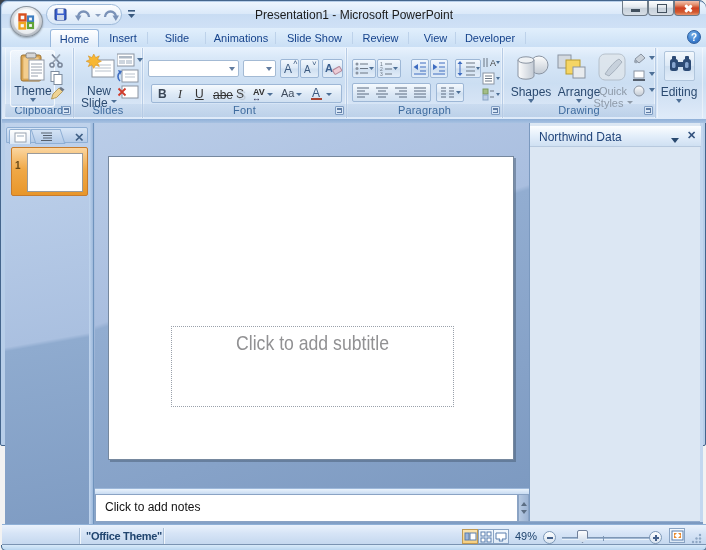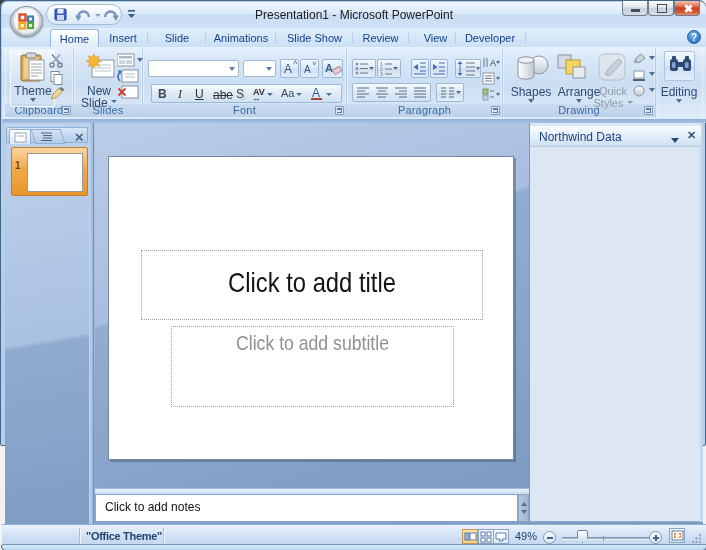--- a/index.html
+++ b/index.html
@@ -525,23 +525,20 @@
           </svg>
       </div>
       <div id="thumbsel">
           <div id="thumbnum">1</div>
           <div id="thumb"></div>
         </div>
     </div>
     <div id="vsplit"></div>
     <div id="editor">
       <div id="slide">
-        <div id="titleph">
-            <span>Click to add title</span>
-          </div>
         <div id="subph">
             <span>Click to add subtitle</span>
           </div>
       </div>
     </div>
     <div id="hsplit"></div>
     <div id="notes">Click to add notes</div>
     <div id="notesbar">
       <div class="nbarr" style="top:4px;border-bottom:4px solid #5c6e84;"></div>
       <div class="nbarr" style="bottom:4px;border-top:4px solid #5c6e84;"></div>

